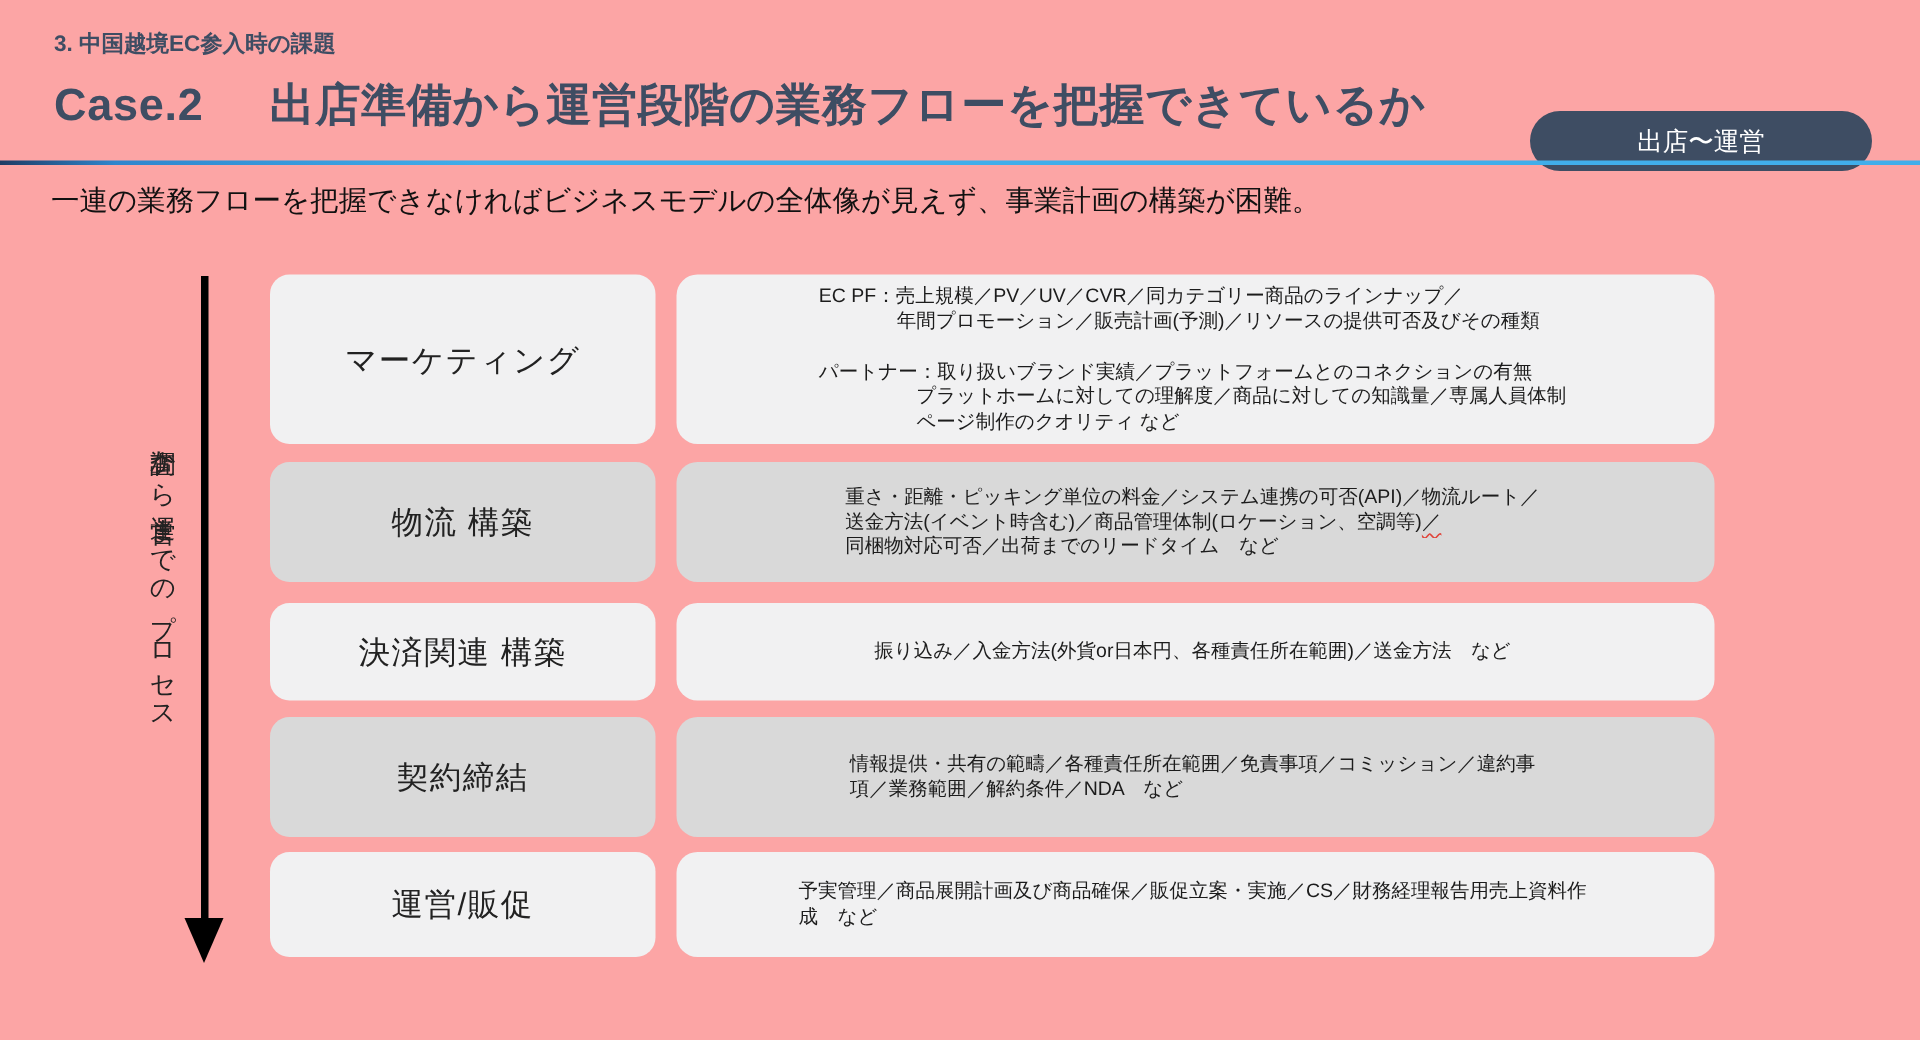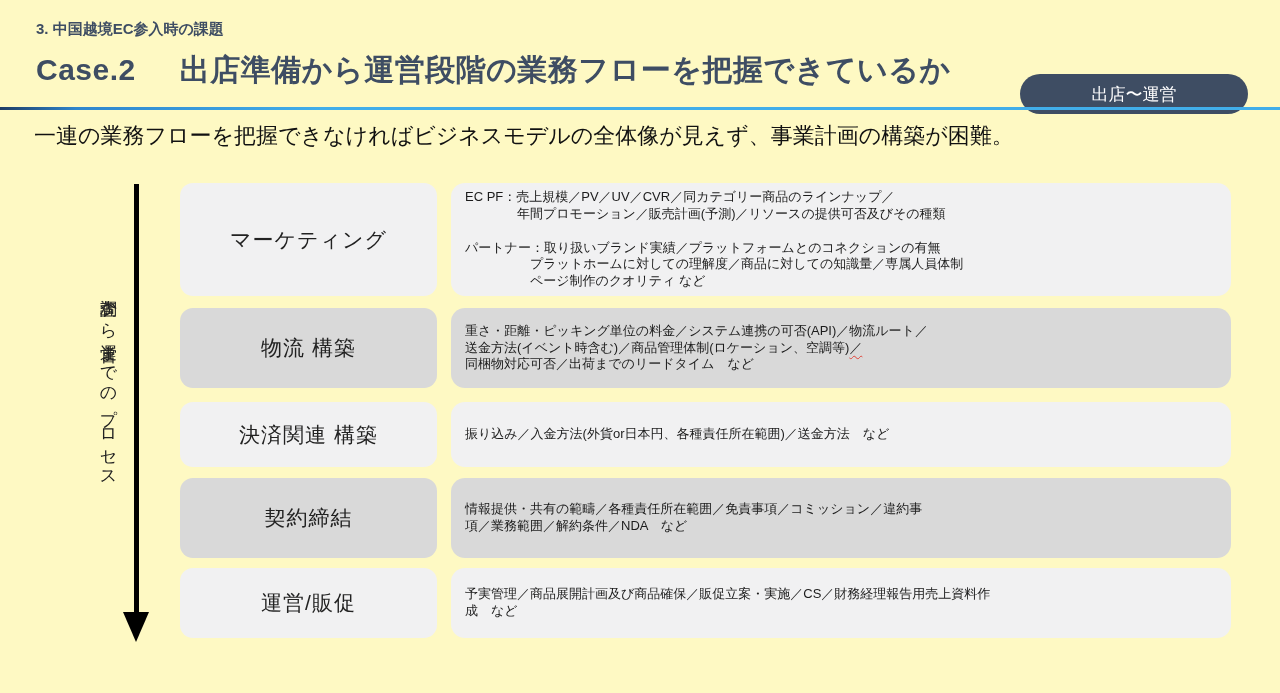--- a/index.html
+++ b/index.html
@@ -1,42 +1,42 @@
 <!DOCTYPE html>
 <html><head>
 <meta charset="utf-8">
 <style>
   html,body{margin:0;padding:0;background:#fff;}
   #slide{
-    position:relative;width:1280px;height:693px;background:#fef9c3;overflow:hidden;
+    position:relative;width:1280px;height:693px;background:#fca5a5;overflow:hidden;
     font-family:"Liberation Sans","DejaVu Sans",sans-serif;color:#1c1c1c;
   }
   
   .eyebrow{position:absolute;left:36px;top:20px;font-size:15px;font-weight:bold;color:#3e4d63;}
   .title{position:absolute;left:36px;top:50px;display:flex;gap:44px;align-items:baseline;
          font-size:30px;font-weight:bold;color:#3e4d63;letter-spacing:0.5px;}
   .badge{position:absolute;left:1020px;top:74px;width:228px;height:40px;background:#3e4d63;
          border-radius:20px;display:flex;align-items:center;justify-content:center;
          color:#ffffff;font-size:17px;}
   .divider{position:absolute;left:0;top:107px;width:1280px;height:3px;
            background:linear-gradient(90deg,#1e3c64 0%,#2f86cd 6%,#41aeea 25%,#41aeea 100%);}
-  .subtitle{position:absolute;left:34px;top:121px;font-size:22px;color:#111;}
+  .subtitle{position:absolute;left:34px;top:121px;font-size:19px;color:#111;}
   
   .axis-label{position:absolute;left:97px;top:286px;writing-mode:vertical-rl;
               font-size:17px;letter-spacing:1.5px;color:#222;}
   .arrow-line{position:absolute;left:134px;top:184px;width:5px;height:430px;background:#000;}
   .arrow-head{position:absolute;left:123px;top:612px;width:0;height:0;
               border-left:13px solid transparent;border-right:13px solid transparent;
               border-top:30px solid #000;}
   
   .label-box{position:absolute;left:180px;width:257px;border-radius:13px;
              display:flex;align-items:center;justify-content:center;}
-  .desc-box{position:absolute;left:451px;width:780px;border-radius:14px;
+  .desc-box{position:absolute;left:451px;width:692px;border-radius:14px;
             display:flex;flex-direction:column;justify-content:center;
-            padding:0 18px 0 14px;box-sizing:border-box;}
+            padding:0 18px 0 14px;box-sizing:border-box;align-items:center;}
   .tone-light{background:#f1f1f2;}
   .tone-dark{background:#d9d9d9;}
   .row-label{font-size:21px;letter-spacing:1px;color:#222;}
   .desc{font-size:13px;line-height:16.8px;color:#1c1c1c;white-space:pre-wrap;}
   .r1{top:183px;height:113px;}
   .r2{top:308px;height:80px;}
   .r3{top:402px;height:65px;}
   .r4{top:478px;height:80px;}
   .r5{top:568px;height:70px;}
   .marked{text-decoration-line:underline;text-decoration-style:wavy;

